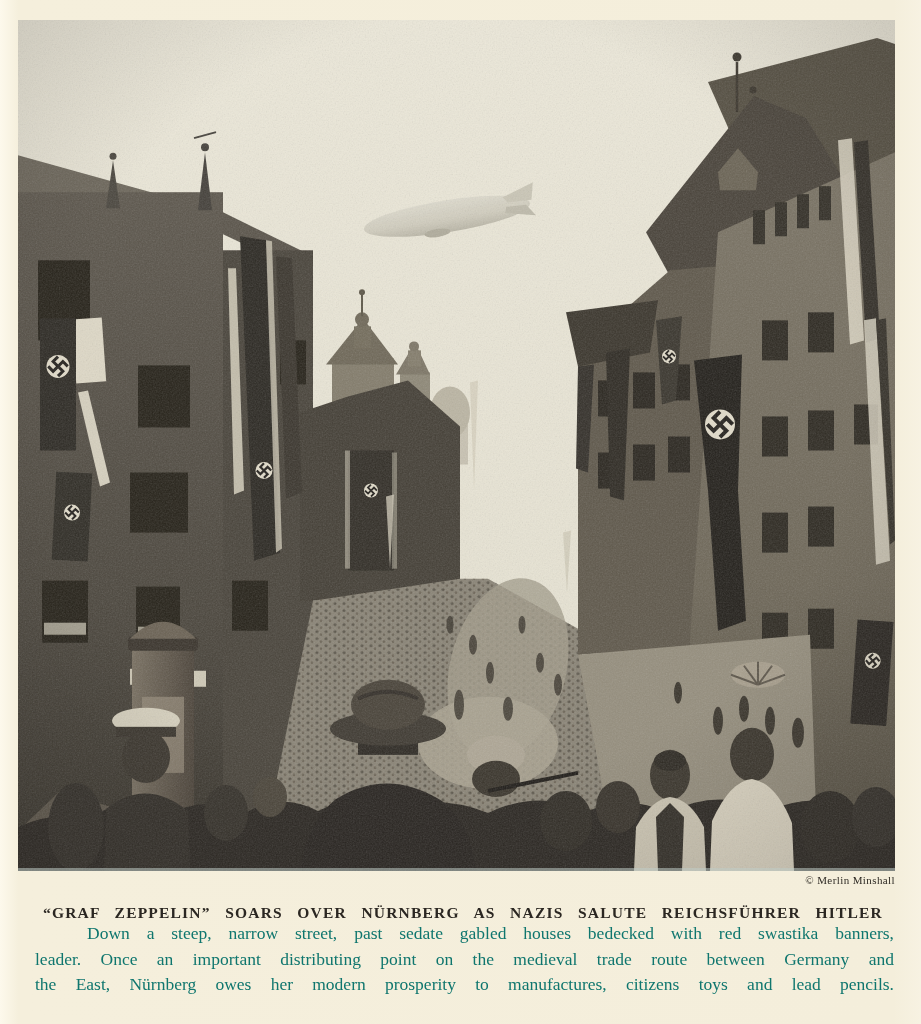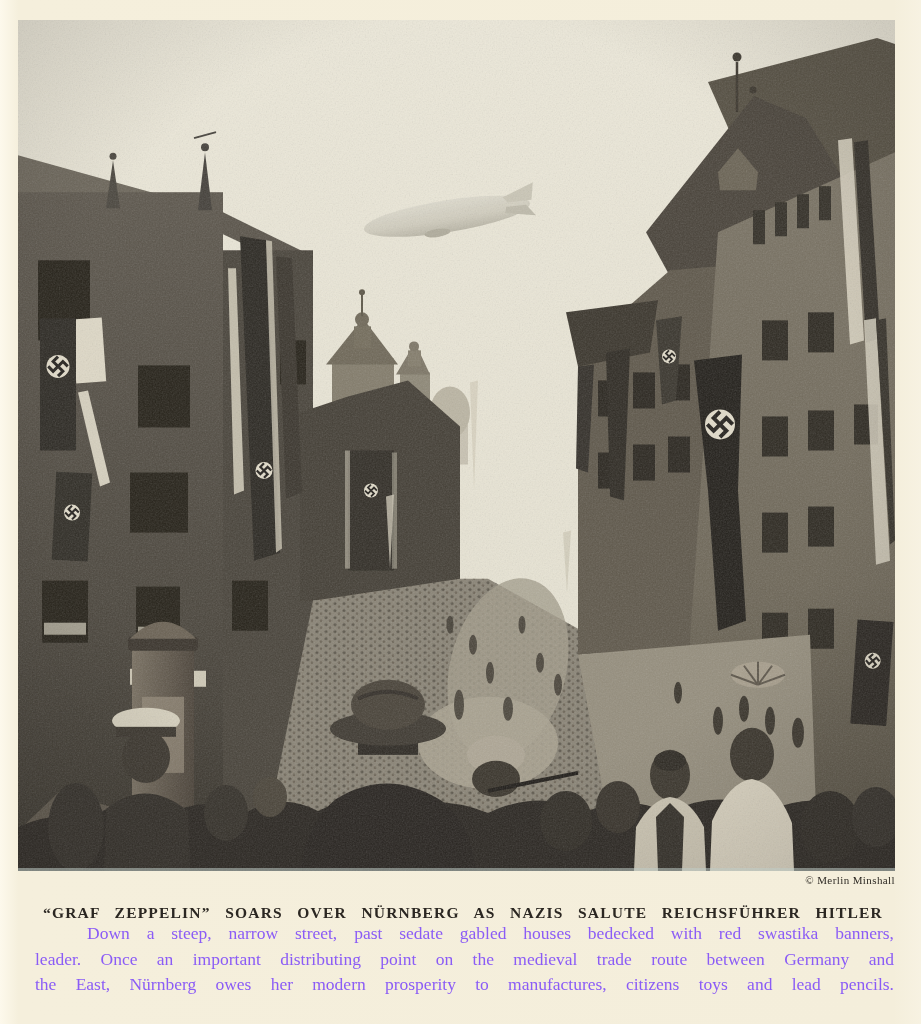--- a/index.html
+++ b/index.html
@@ -24,21 +24,21 @@
     font-size:11px;letter-spacing:.4px;color:#2e2a24;
   }
   .headline{
     position:absolute;left:35px;right:30px;top:896px;margin:8px;
     font-size:15.5px;font-weight:bold;letter-spacing:1.2px;word-spacing:5px;
     text-align:justify;text-align-last:justify;color:#2b2722;
     font-family:"Liberation Serif","DejaVu Serif",serif;
   }
   .body-text{
     position:absolute;left:35px;right:27px;top:921px;
-    font-size:17.5px;line-height:25.6px;color:#8b5cf6;word-spacing:2.5px;
+    font-size:17.5px;line-height:25.6px;color:#0f766e;word-spacing:2.5px;
   }
   .body-text .line{
     text-align:justify;text-align-last:justify;
   }
   .body-text .line.first{text-indent:52px;}
 </style>
 </head>
 <body>
 
 <div class="page">

